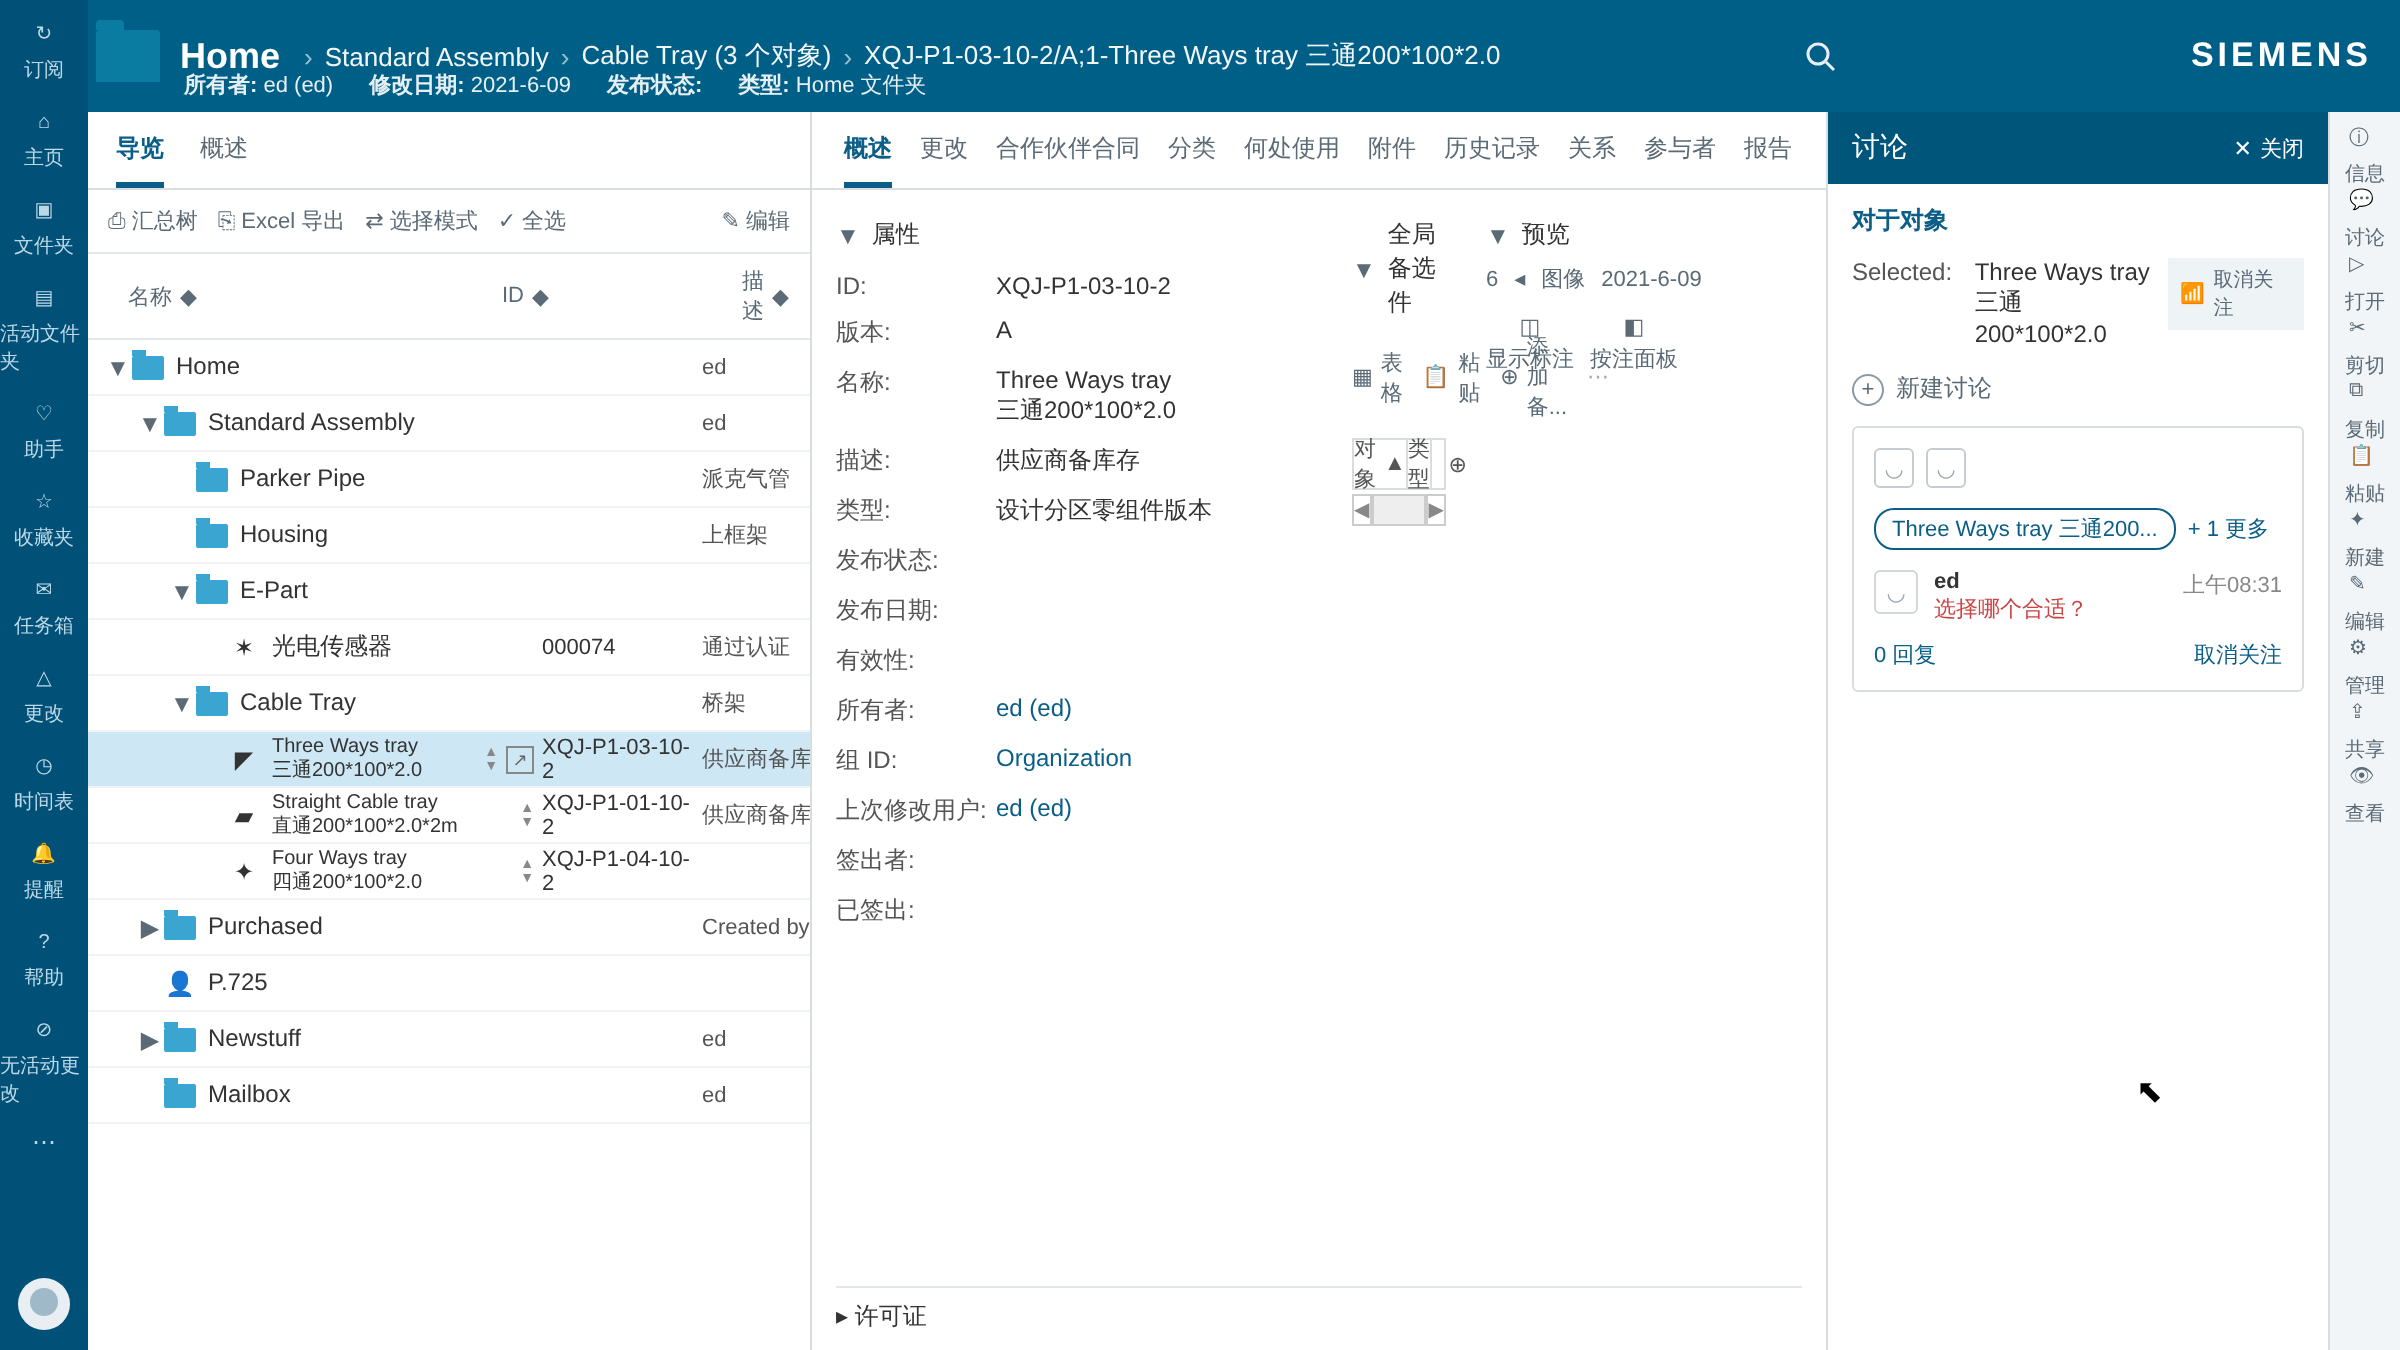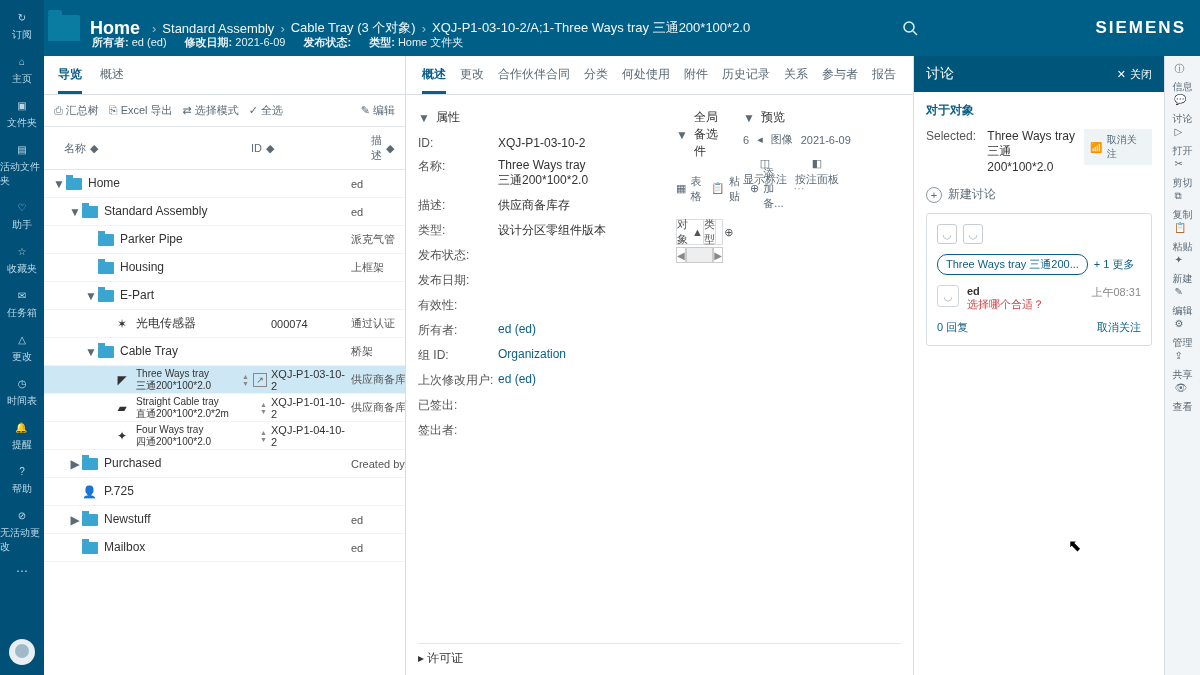--- a/index.html
+++ b/index.html
@@ -430,20 +430,24 @@
         <div class="sect-title">
             <span class="tw">▼</span>
             <span>属性</span>
           </div>
         <div id="kv-rows">
             <div class="kv">
               <div class="k">ID:</div>
               <div class="v" style="white-space:pre-line">XQJ-P1-03-10-2</div>
             </div>
             <div class="kv">
+              <div class="k">版本:</div>
+              <div class="v" style="white-space:pre-line">A</div>
+            </div>
+            <div class="kv">
               <div class="k">名称:</div>
               <div class="v" style="white-space:pre-line">Three Ways tray
 三通200*100*2.0</div>
             </div>
             <div class="kv">
               <div class="k">描述:</div>
               <div class="v" style="white-space:pre-line">供应商备库存</div>
             </div>
             <div class="kv">
               <div class="k">类型:</div>
@@ -467,25 +471,25 @@
             </div>
             <div class="kv">
               <div class="k">组 ID:</div>
               <div class="v link" style="white-space:pre-line">Organization</div>
             </div>
             <div class="kv">
               <div class="k">上次修改用户:</div>
               <div class="v link" style="white-space:pre-line">ed (ed)</div>
             </div>
             <div class="kv">
+              <div class="k">签出者:</div>
+              <div class="v" style="white-space:pre-line"></div>
+            </div>
+            <div class="kv">
               <div class="k">已签出:</div>
-              <div class="v" style="white-space:pre-line"></div>
-            </div>
-            <div class="kv">
-              <div class="k">签出者:</div>
               <div class="v" style="white-space:pre-line"></div>
             </div>
           </div>
       </div>
       <div class="detail-mid">
         <div class="sect-title">
             <span class="tw">▼</span>
             <span>全局备选件</span>
           </div>
         <div class="mid-top">

